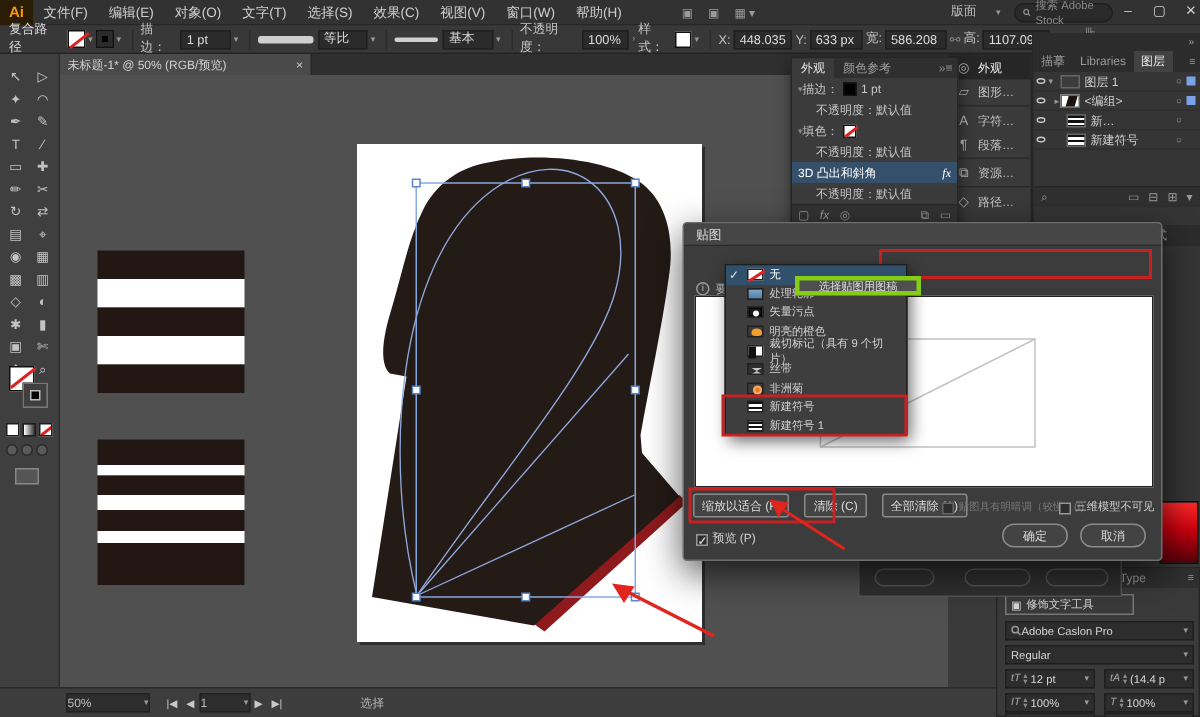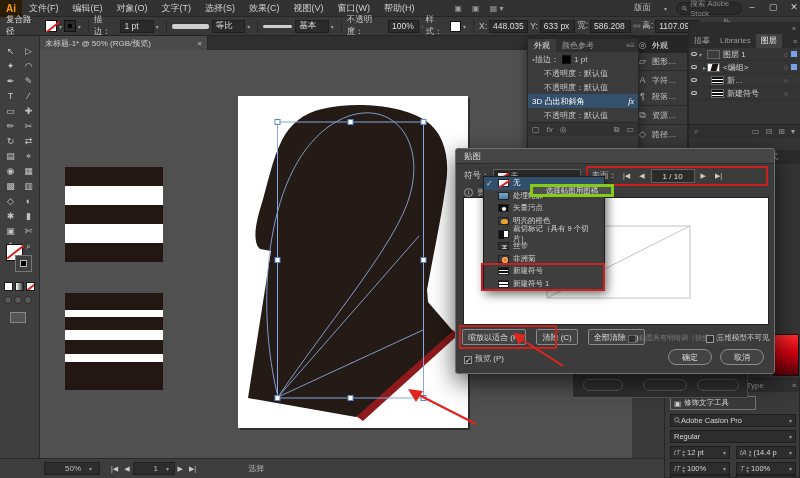--- a/index.html
+++ b/index.html
@@ -129,21 +129,21 @@
   .oi-ribbon { background:#2f2f2f; } .oi-ribbon:before{content:"";position:absolute;left:2px;top:2px;width:7px;height:4px;background:#c8c8c8;clip-path:polygon(0 0,50% 50%,0 100%,100% 100%,50% 50%,100% 0);}
   .oi-flower { background:#3c3c3c; } .oi-flower:before{content:"";position:absolute;left:2.5px;top:1px;width:6px;height:6px;background:#e8762a;border-radius:50%;box-shadow:inset 0 0 0 1.5px #f4a95e;}
   .oi-stripe { background:repeating-linear-gradient(180deg,#111 0 1.5px,#fff 1.5px 3px); }
 
   #tooltip { left:530px; top:184px; width:84px; height:13px; background:#4f4f4f; border:3px solid #84cc16;
              font-size:7.5px; color:#ddd; display:flex; align-items:center; justify-content:center; z-index:50; }
 
   
   #statusbar { left:0; top:458px; width:664px; height:20px; background:#3d3d3d; border-top:1px solid #2a2a2a;
                display:flex; align-items:center; font-size:8px; color:#bbb; }
-  .sb-box { background:#2d2d2d; border:1px solid #222; height:13px; display:flex; align-items:center; padding:0 20px; gap:8px;}
+  .sb-box { background:#2d2d2d; border:1px solid #222; height:13px; display:flex; align-items:center; padding:0 0; gap:8px;}
 </style>
 </head>
 <body>
 
 <div id="app">
 
   <div class="abs" id="menubar">
     <div id="ai-logo">Ai</div>
     <span class="menu-item">文件(F)</span>
     <span class="menu-item">编辑(E)</span>
@@ -365,20 +365,25 @@
       <span style="color:#8a8a8a;font-size:6px">▾</span>
       <span>描边：</span>
         <span class="sw8"></span>
         <span>1 pt</span>
     </div>
     <div class="prow">
         <span class="ind"></span>
         <span>不透明度：默认值</span>
       </div>
     <div class="prow">
+      <span style="color:#8a8a8a;font-size:6px">▾</span>
+      <span>填色：</span>
+        <span class="sw8 none"></span>
+    </div>
+    <div class="prow">
         <span class="ind"></span>
         <span>不透明度：默认值</span>
       </div>
     <div class="prow" style="background:#35506a;color:#fff">
       <span>3D 凸出和斜角</span>
       <span style="margin-left:auto;font-style:italic;font-family:'Liberation Serif',serif">fx</span>
     </div>
     <div class="prow">
         <span class="ind"></span>
         <span>不透明度：默认值</span>
@@ -557,34 +562,20 @@
 
   <div class="abs" style="left:572px;top:372px;width:176px;height:26px;background:#303030;border:1px solid #555;z-index:15">
     <span class="abs" style="left:10px;top:6px;width:40px;height:12px;border:1px solid #565656;border-radius:6px"></span>
     <span class="abs" style="left:70px;top:6px;width:44px;height:12px;border:1px solid #565656;border-radius:6px"></span>
     <span class="abs" style="left:124px;top:6px;width:42px;height:12px;border:1px solid #565656;border-radius:6px"></span>
   </div>
 
   <div class="abs" id="dialog" style="z-index:20">
     <div id="dlg-title">贴图</div>
 
-    <div class="abs" style="left:8px;top:20px;display:flex;align-items:center;gap:3px;font-size:8.5px;color:#cfcfcf">
-      <span>符号：</span>
-      <span class="dd" style="width:88px">
-        <span class="oicon oi-none" style="margin-right:3px"></span>
-        <span>无</span>
-        <span style="margin-left:auto;font-size:6px;color:#999">▾</span>
-      </span>
-      <span style="margin-left:8px">表面：</span>
-      <span class="navbtn">|◀</span>
-      <span class="navbtn">◀</span>
-      <span class="dd" style="width:44px;justify-content:center">1 / 10</span>
-      <span class="navbtn">▶</span>
-      <span class="navbtn">▶|</span>
-    </div>
     <div class="redbox" style="left:130px;top:17px;width:182px;height:20px"></div>
 
     <div class="abs" style="left:8px;top:38px;display:flex;align-items:center;gap:4px;font-size:8px;color:#bbb">
       <span style="width:9px;height:9px;border:1px solid #9a9a9a;border-radius:50%;display:inline-flex;align-items:center;justify-content:center;font-size:6.5px">i</span>
       <span>要</span>
     </div>
 
     <div class="abs" style="left:7px;top:48px;width:306px;height:128px;background:#fff;border:1px solid #222">
       <svg width="306" height="128">
         <rect x="83" y="28" width="143" height="72" fill="none" stroke="#c2c2c2" stroke-width="1"></rect>

